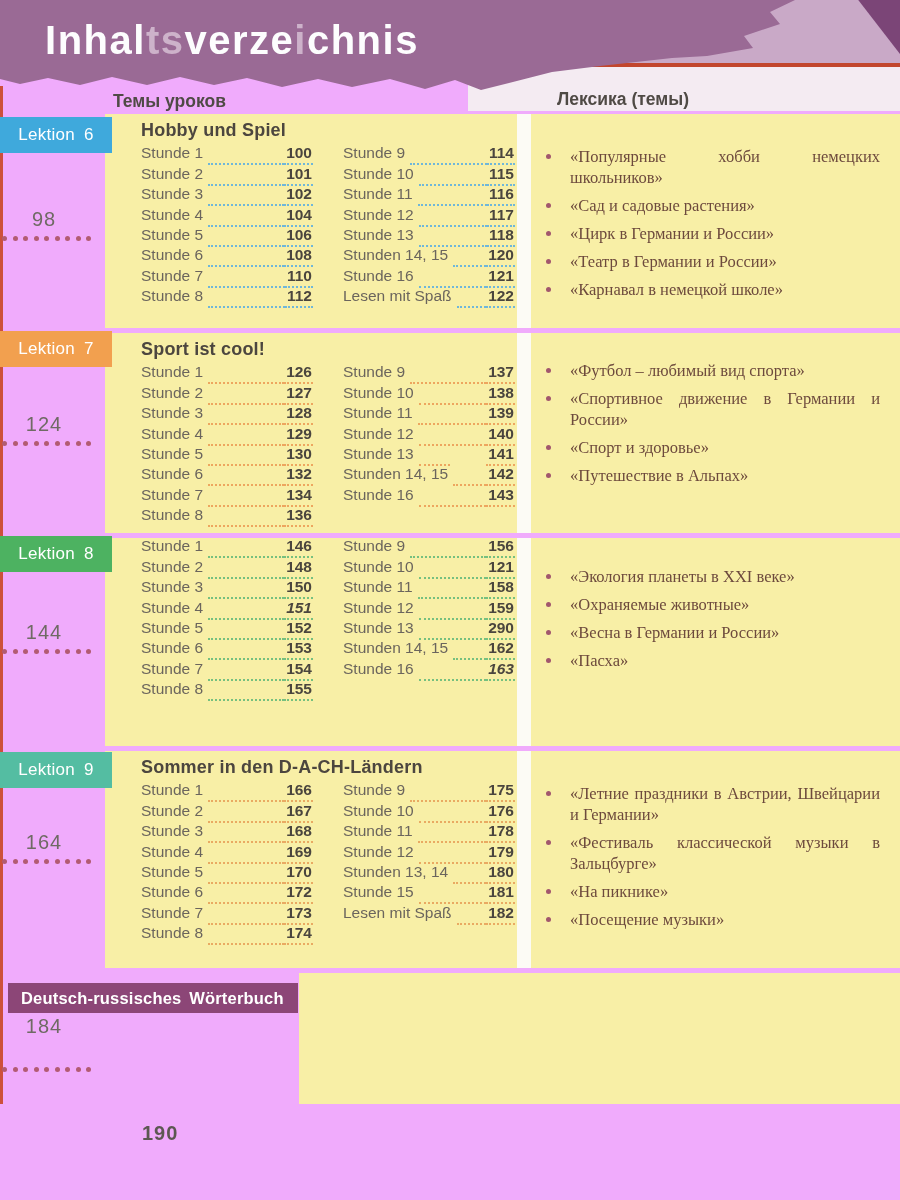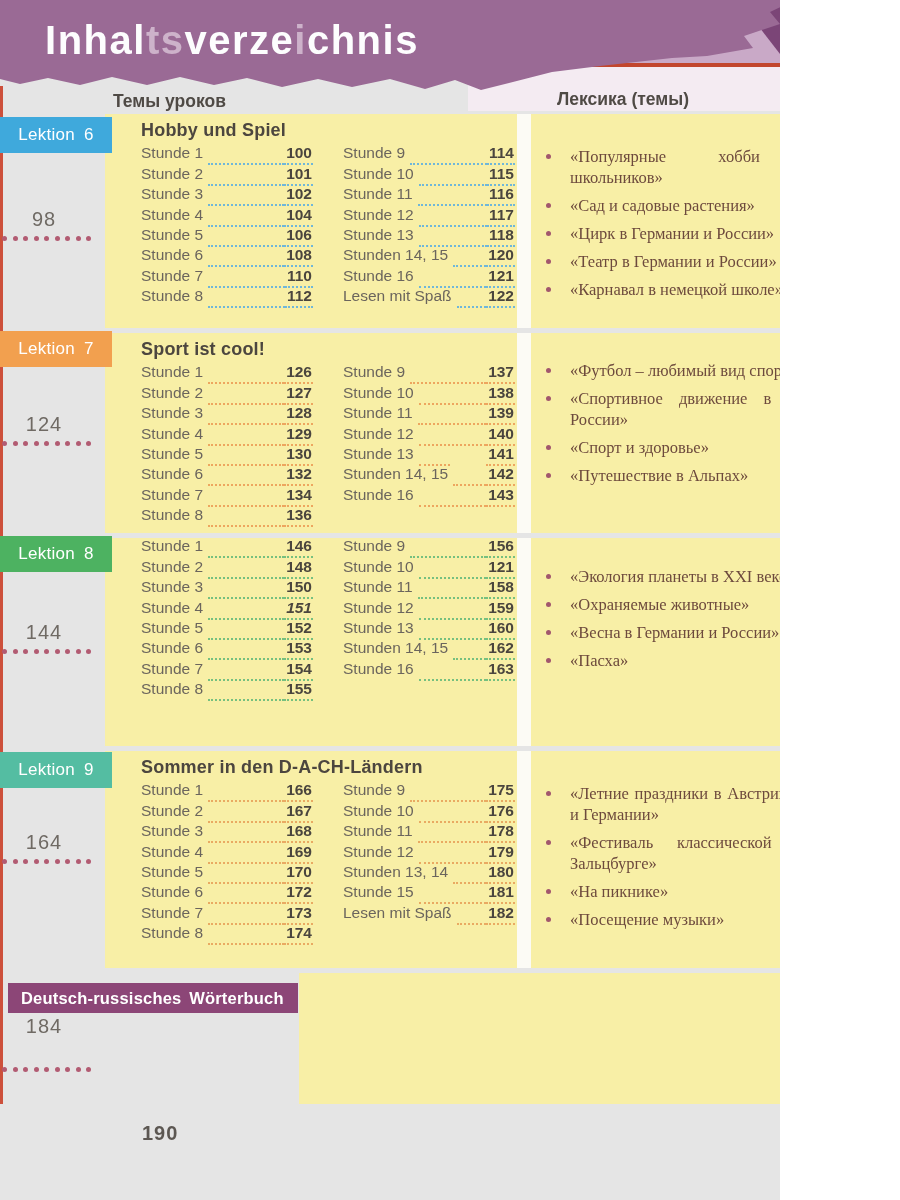--- a/index.html
+++ b/index.html
@@ -1,18 +1,18 @@
 <!DOCTYPE html>
 <html><head>
 <meta charset="utf-8">
 <style>
   html,body{margin:0;padding:0;}
   .page{
-    position:relative;width:780px;height:1200px;overflow:hidden;
-    background:#e5e5e5;
+    position:relative;width:900px;height:1200px;overflow:hidden;
+    background:#f0abfc;
     font-family:"Liberation Sans",sans-serif;
   }
   
   .lilac-strip{position:absolute;left:468px;top:0;width:432px;height:66px;background:var(--lilac);}
   .corner-wedge{position:absolute;right:0;top:0;width:58px;height:54px;background:var(--corner);
     clip-path:polygon(28% 0,100% 0,100% 100%);}
   .red-line{position:absolute;left:468px;top:63px;width:432px;height:4px;background:var(--red-line);}
   .pink-strip{position:absolute;left:468px;top:67px;width:432px;height:44px;background:var(--pink);}
   .top-banner{
     position:absolute;left:0;top:0;width:800px;height:102px;background:var(--top-banner);
@@ -340,31 +340,31 @@
               <span class="s-num" style="border-color: rgb(118, 192, 127);">158</span>
             </div>
             <div class="srow">
               <span class="s-label">Stunde 12</span>
               <span class="leader" style="border-color: rgb(118, 192, 127);"></span>
               <span class="s-num" style="border-color: rgb(118, 192, 127);">159</span>
             </div>
             <div class="srow">
               <span class="s-label">Stunde 13</span>
               <span class="leader" style="border-color: rgb(118, 192, 127);"></span>
-              <span class="s-num" style="border-color: rgb(118, 192, 127);">160</span>
+              <span class="s-num" style="border-color: rgb(118, 192, 127);">290</span>
             </div>
             <div class="srow">
               <span class="s-label">Stunden 14, 15</span>
               <span class="leader" style="border-color: rgb(118, 192, 127);"></span>
               <span class="s-num" style="border-color: rgb(118, 192, 127);">162</span>
             </div>
             <div class="srow">
               <span class="s-label">Stunde 16</span>
               <span class="leader" style="border-color: rgb(118, 192, 127);"></span>
-              <span class="s-num" style="border-color: rgb(118, 192, 127);">163</span>
+              <span class="s-num" style="border-color: rgb(118, 192, 127); font-style: italic;">163</span>
             </div>
           </div>
         </div>
         <ul class="topics" style="top: 28px;">
           <li>«Экология планеты в XXI веке»</li>
           <li>«Охраняемые животные»</li>
           <li>«Весна в Германии и России»</li>
           <li>«Пасха»</li>
         </ul>
       </div>

